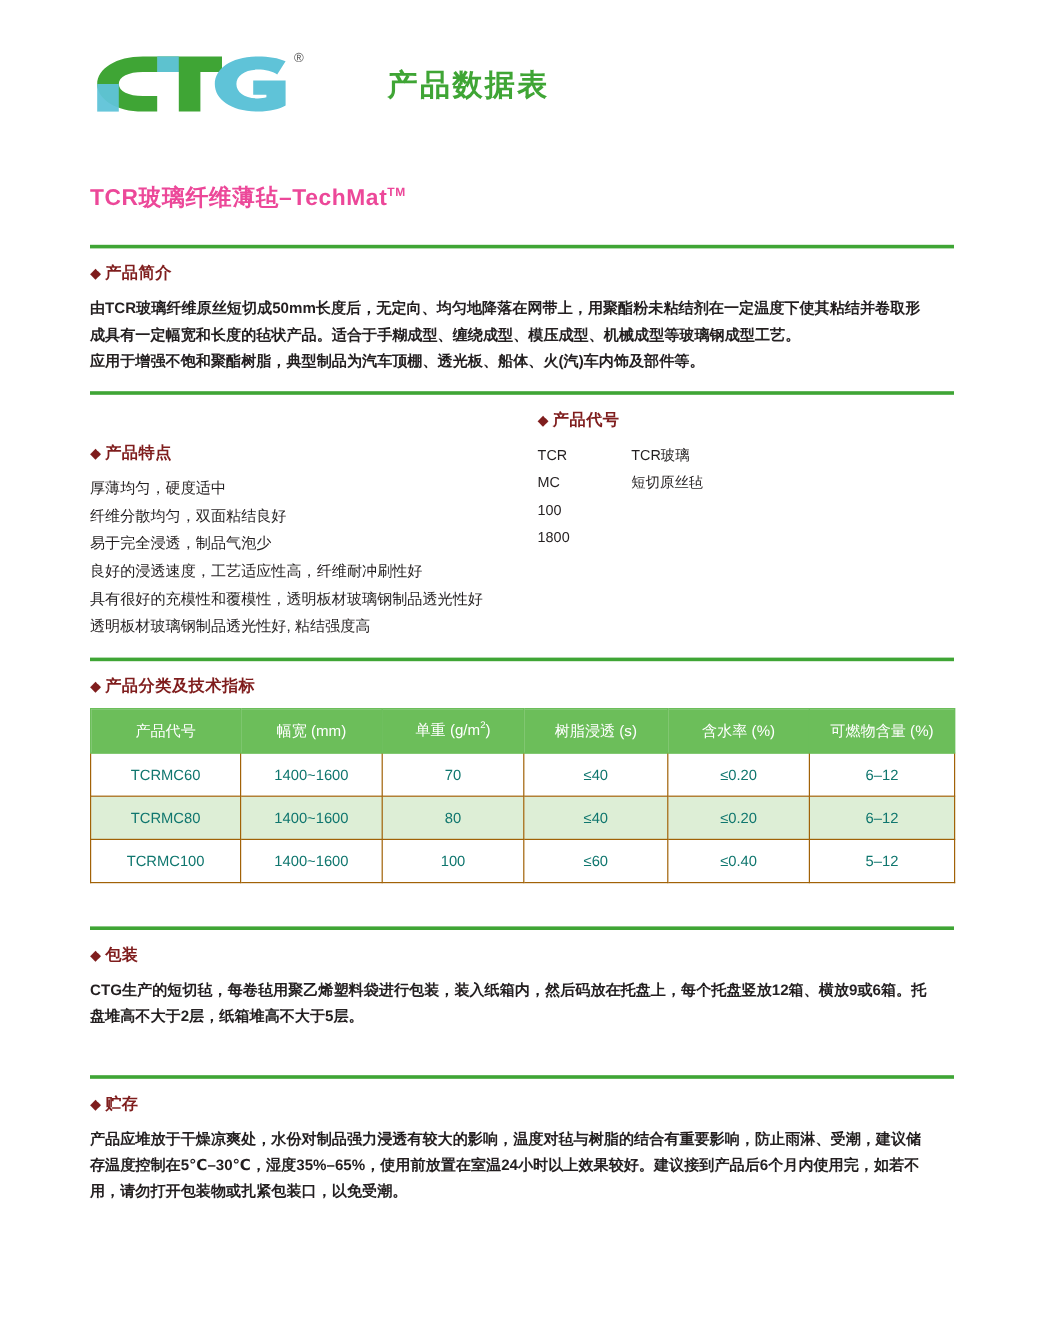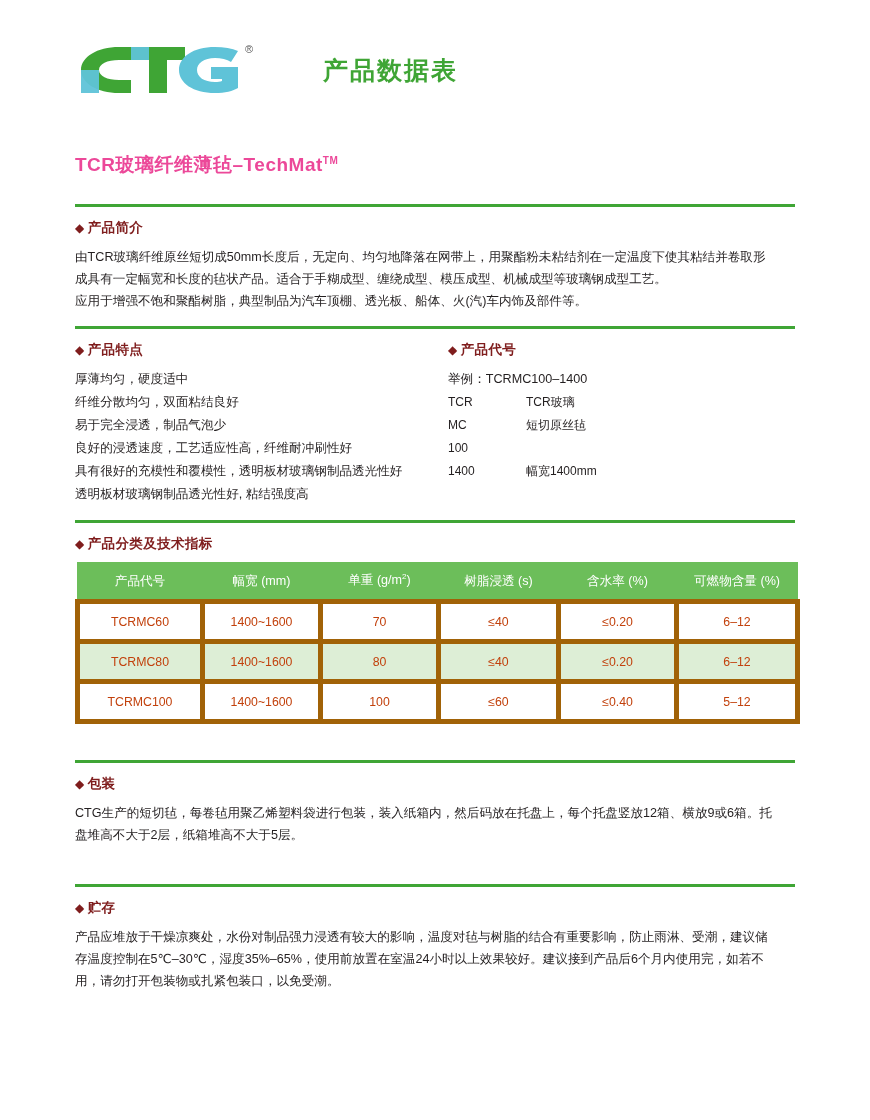--- a/index.html
+++ b/index.html
@@ -84,29 +84,30 @@
     letter-spacing: .4px;
   }
   .sec-head .dia {
     font-size: 12px;
     margin-right: 3px;
   }
   .body-text {
     font-size: 12.6px;
     line-height: 22px;
     color: #231f20;
+    font-weight: bold;
   }
   .body-text p { margin: 0; }
 
   
   .two-col {
     display: flex;
     padding: 12px 0 14px 0;
   }
-  .col-left { width: 368px; }
+  .col-left { width: 368px; margin-top: 28px; }
   .col-right { flex: 1; padding-left: 5px; }
   .feature-line {
     font-size: 12.6px;
     line-height: 23px;
   }
   .code-example {
     font-size: 12.6px;
     line-height: 23px;
   }
   .code-row {
@@ -118,25 +119,25 @@
   .code-val { flex: 1; }
 
   
   .table-wrap { margin-top: 4px; }
   table {
     border-collapse: collapse;
     width: 720px;
     table-layout: fixed;
   }
   th, td {
-    border: 5px solid #a16207;
+    border: 1px solid #a16207;
     text-align: center;
     font-size: 12.3px;
     height: 33px;
-    color: #c2410c;
+    color: #0f766e;
     font-weight: normal;
   }
   thead th {
     background: #6cbe5a;
     color: #ffffff;
     border: 1px solid #6cbe5a;
     font-size: 12.6px;
     height: 34px;
   }
   tbody tr.alt td {
@@ -190,35 +191,33 @@
       <div class="sec-head"><span class="dia">◆</span><span>产品特点</span></div>
       <div class="feature-line">厚薄均匀，硬度适中</div>
       <div class="feature-line">纤维分散均匀，双面粘结良好</div>
       <div class="feature-line">易于完全浸透，制品气泡少</div>
       <div class="feature-line">良好的浸透速度，工艺适应性高，纤维耐冲刷性好</div>
       <div class="feature-line">具有很好的充模性和覆模性，透明板材玻璃钢制品透光性好</div>
       <div class="feature-line">透明板材玻璃钢制品透光性好, 粘结强度高</div>
     </div>
     <div class="col-right">
       <div class="sec-head"><span class="dia">◆</span><span>产品代号</span></div>
-      <div class="code-example">举例：TCRMC100–1400</div>
       <div class="code-row">
         <div class="code-key">TCR</div>
         <div class="code-val">TCR玻璃</div>
       </div>
       <div class="code-row">
         <div class="code-key">MC</div>
         <div class="code-val">短切原丝毡</div>
       </div>
       <div class="code-row">
         <div class="code-key">100</div>
       </div>
       <div class="code-row">
-        <div class="code-key">1400</div>
-        <div class="code-val">幅宽1400mm</div>
+        <div class="code-key">1800</div>
       </div>
     </div>
   </div>
 
   <div class="rule"></div>
 
   <div class="section">
     <div class="sec-head"><span class="dia">◆</span><span>产品分类及技术指标</span></div>
     <div class="table-wrap">
       <table>

